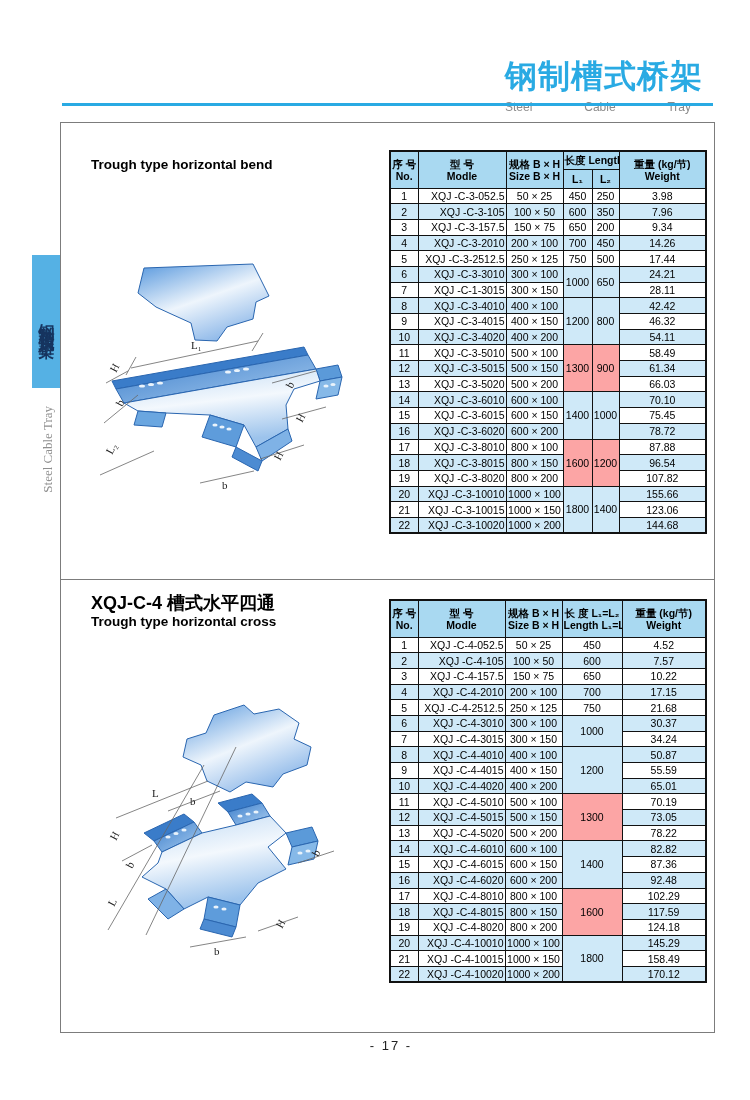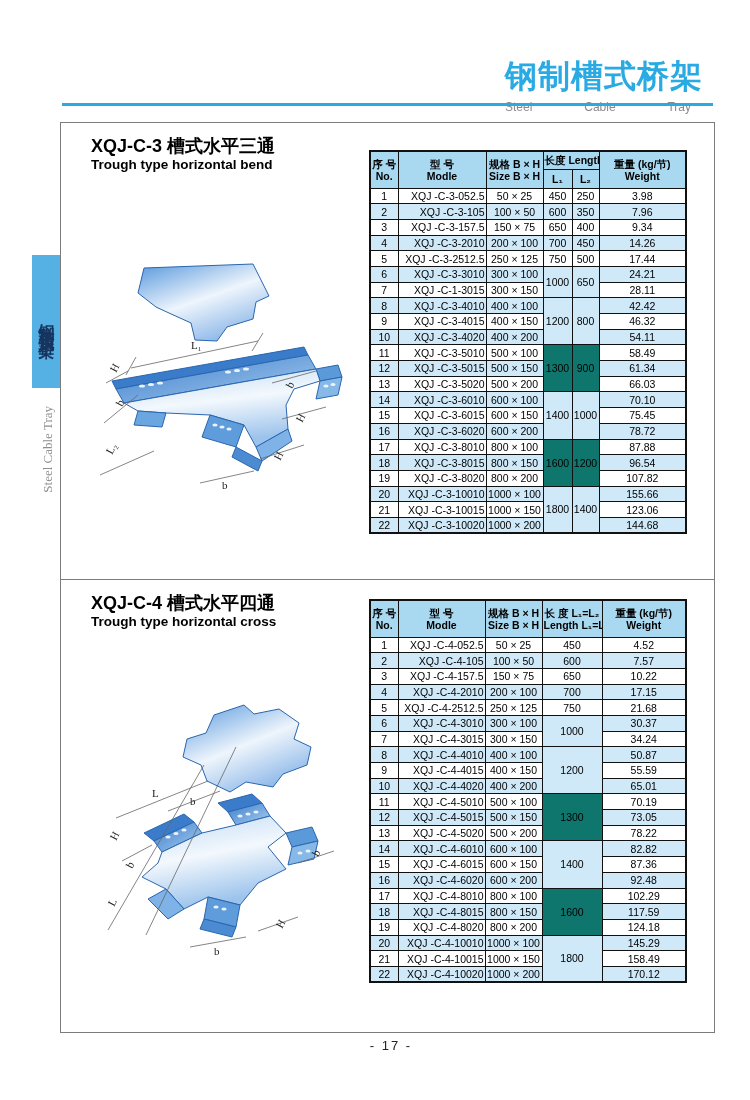--- a/index.html
+++ b/index.html
@@ -27,30 +27,30 @@
   
   .content-box { position:absolute; left:60px; top:122px; width:655px; height:911px;
     border:1px solid #7c7c7c; background:#fff; }
   .section { position:relative; width:100%; height:456px; }
   .section + .section { height:453px; border-top:1px solid #7c7c7c; }
   .sec-title { position:absolute; left:30px; top:11px; font-size:18px; font-weight:bold; white-space:nowrap; }
   .sec-sub { position:absolute; left:30px; top:34px; font-size:13.5px; font-weight:bold; white-space:nowrap; }
 
   
   .spec-table { position:absolute; border-collapse:collapse; table-layout:fixed;
-    width:316px; font-size:10.5px; border:2px solid #111; background:#fff; }
+    width:316px; font-size:10.5px; border:2px solid #111; background:#fff;margin-left:20px; }
   .t1 { left:308px; top:27px; }
   .t2 { left:308px; top:19px; }
   .spec-table th,.spec-table td { border:1px solid #111; text-align:center;
     padding:0 1px; line-height:1.15; white-space:nowrap; overflow:hidden; }
   .spec-table thead th { background:#a9d9f1; font-weight:bold; height:18px; font-size:10.5px; }
   .spec-table thead .two { height:37px; }
   .spec-table tbody td { height:15.7px; }
   .spec-table tr.alt td { background:#cfe9f8; }
-  .spec-table td.merged { background:#0f766e; }
+  .spec-table td.merged { background:#fca5a5; }
   .spec-table td.m { text-align:right; padding-left:5px; }
 
   
   .diag { position:absolute; }
   .d1 { left:35px; top:100px; }
   .d2 { left:25px; top:105px; }
   .dimline { stroke:#666; stroke-width:0.8; fill:none; }
   .dimtext { font-family:"Liberation Serif","DejaVu Serif",serif; font-size:11px; fill:#222; }
   .edge { stroke:#2a66b0; stroke-width:1; }
 
@@ -76,21 +76,20 @@
   <div class="side-tab">
     <span>钢制槽式桥架</span>
   </div>
   <div class="side-en">
     <span>Steel Cable Tray</span>
   </div>
 
   <div class="content-box">
 
     <div class="section">
-      <div class="sec-title">XQJ-C-3 槽式水平三通</div>
       <div class="sec-sub">Trough type horizontal bend</div>
 
       <svg class="diag d1" width="260" height="290" viewBox="0 0 260 290">
         <defs>
           <linearGradient id="gA" x1="0" y1="0" x2="0.6" y2="1">
             <stop offset="0" stop-color="#5697dd"></stop>
               <stop offset="0.55" stop-color="#eef5fc"></stop>
               <stop offset="1" stop-color="#8fb9e9"></stop>
           </linearGradient>
           <linearGradient id="gB" x1="0" y1="0" x2="1" y2="1">
@@ -206,21 +205,21 @@
               <td>100 × 50</td>
               <td>600</td>
               <td>350</td>
               <td>7.96</td>
             </tr>
             <tr>
               <td>3</td>
               <td class="m">XQJ -C-3-157.5</td>
               <td>150 × 75</td>
               <td>650</td>
-              <td>400</td>
+              <td>200</td>
               <td>9.34</td>
             </tr>
             <tr class="alt">
               <td>4</td>
               <td class="m">XQJ -C-3-2010</td>
               <td>200 × 100</td>
               <td>700</td>
               <td>450</td>
               <td>14.26</td>
             </tr>

